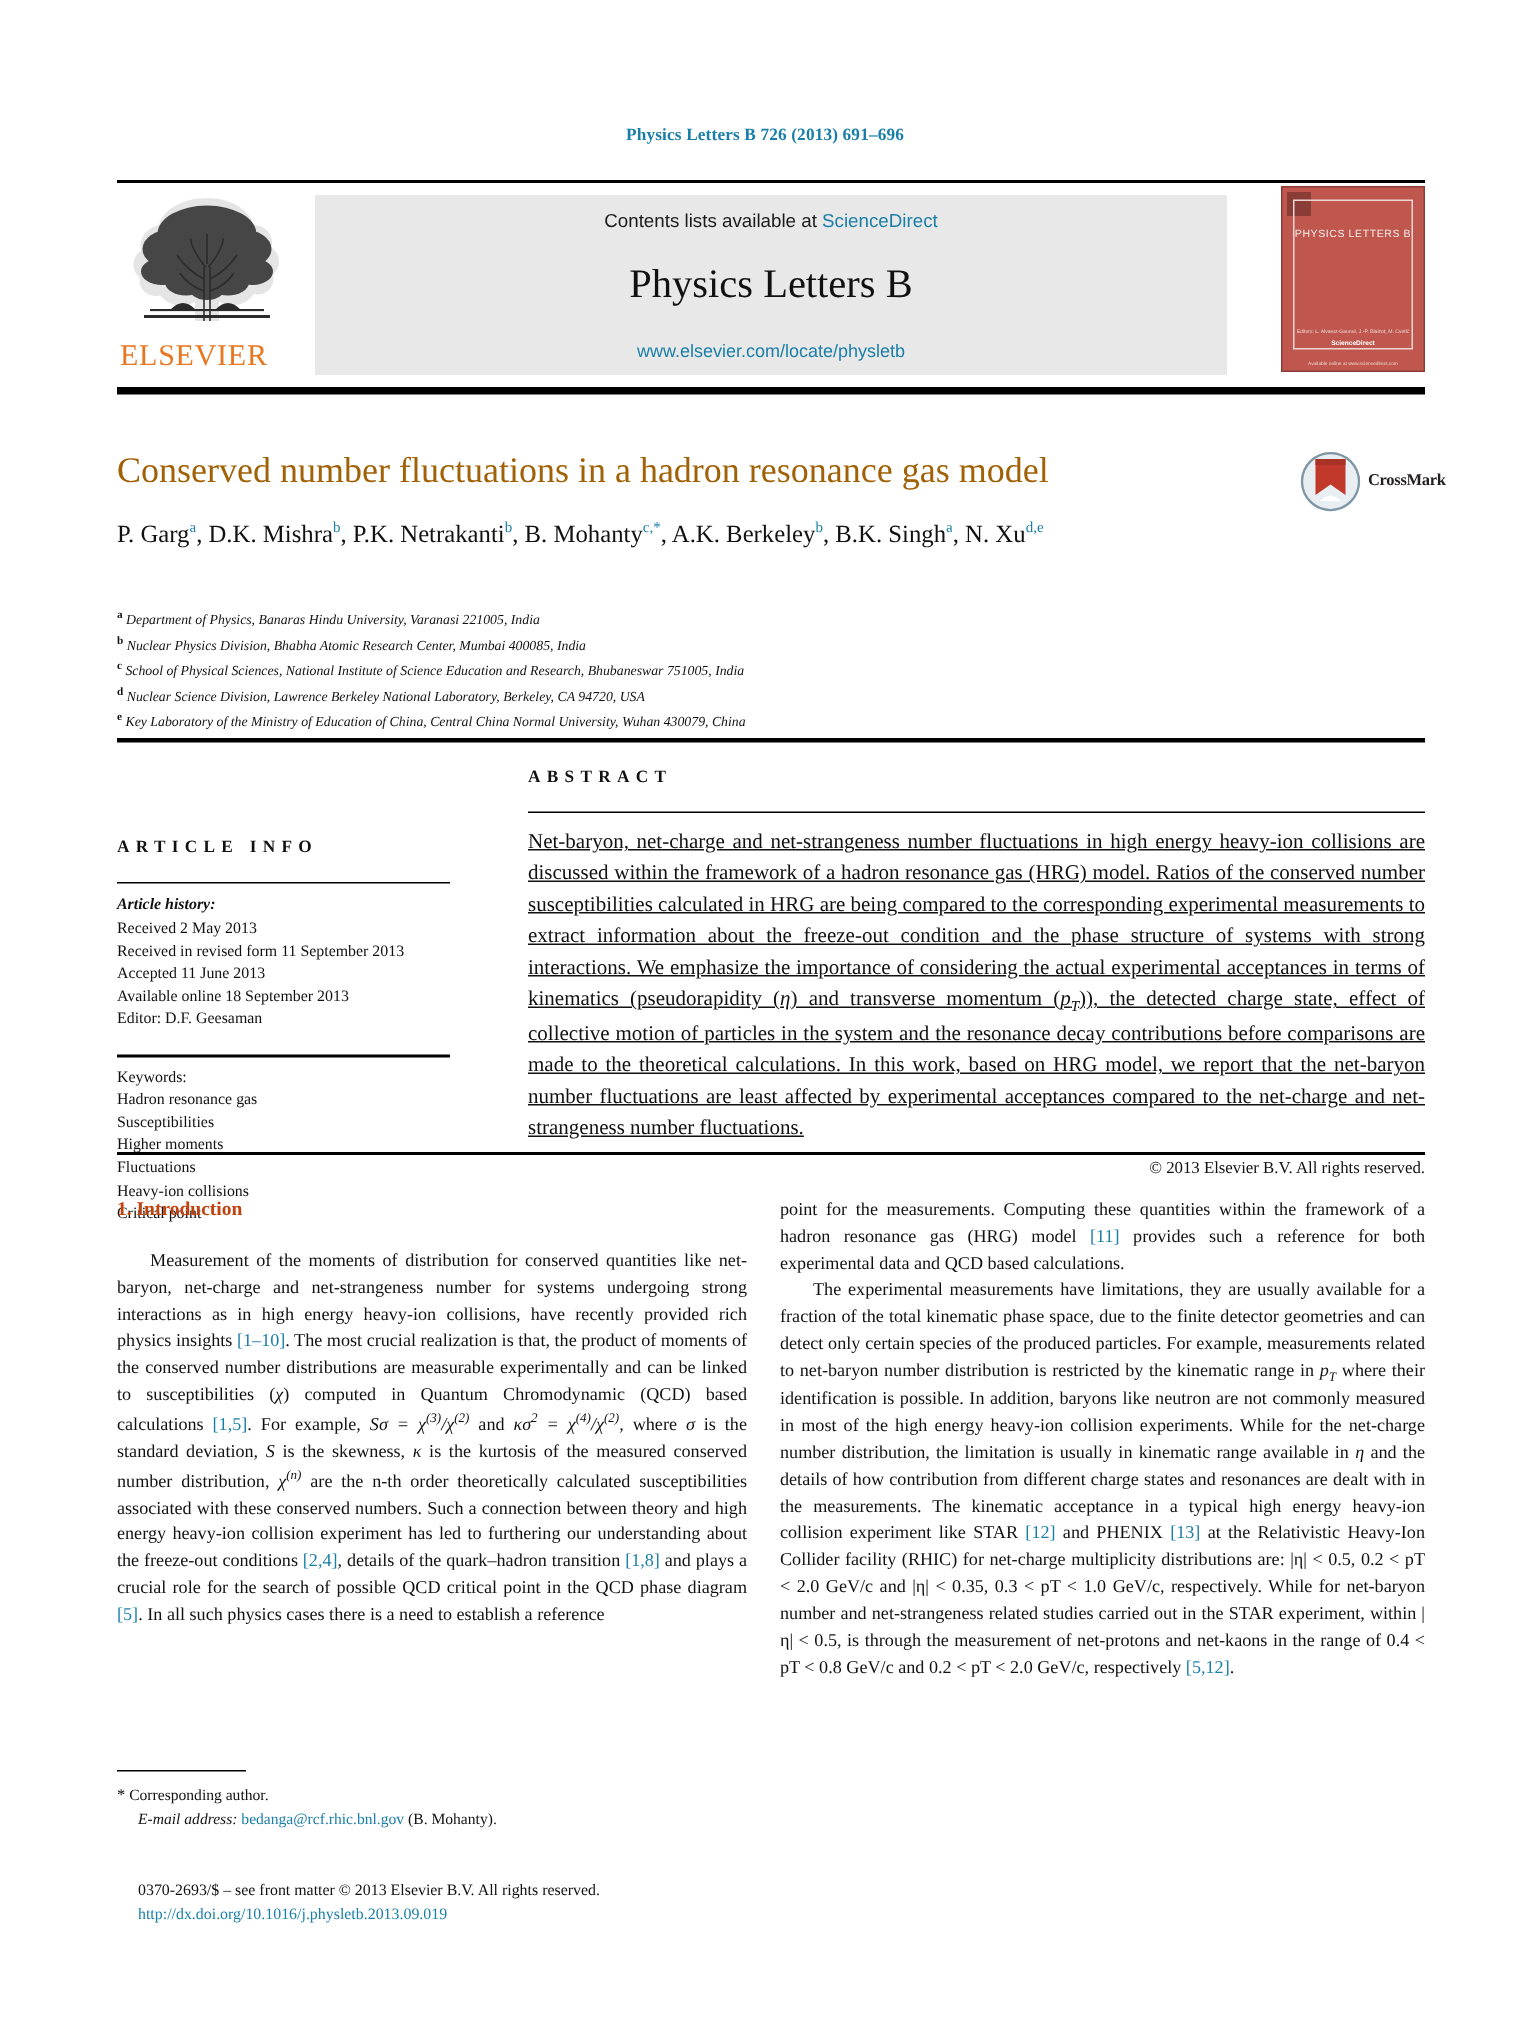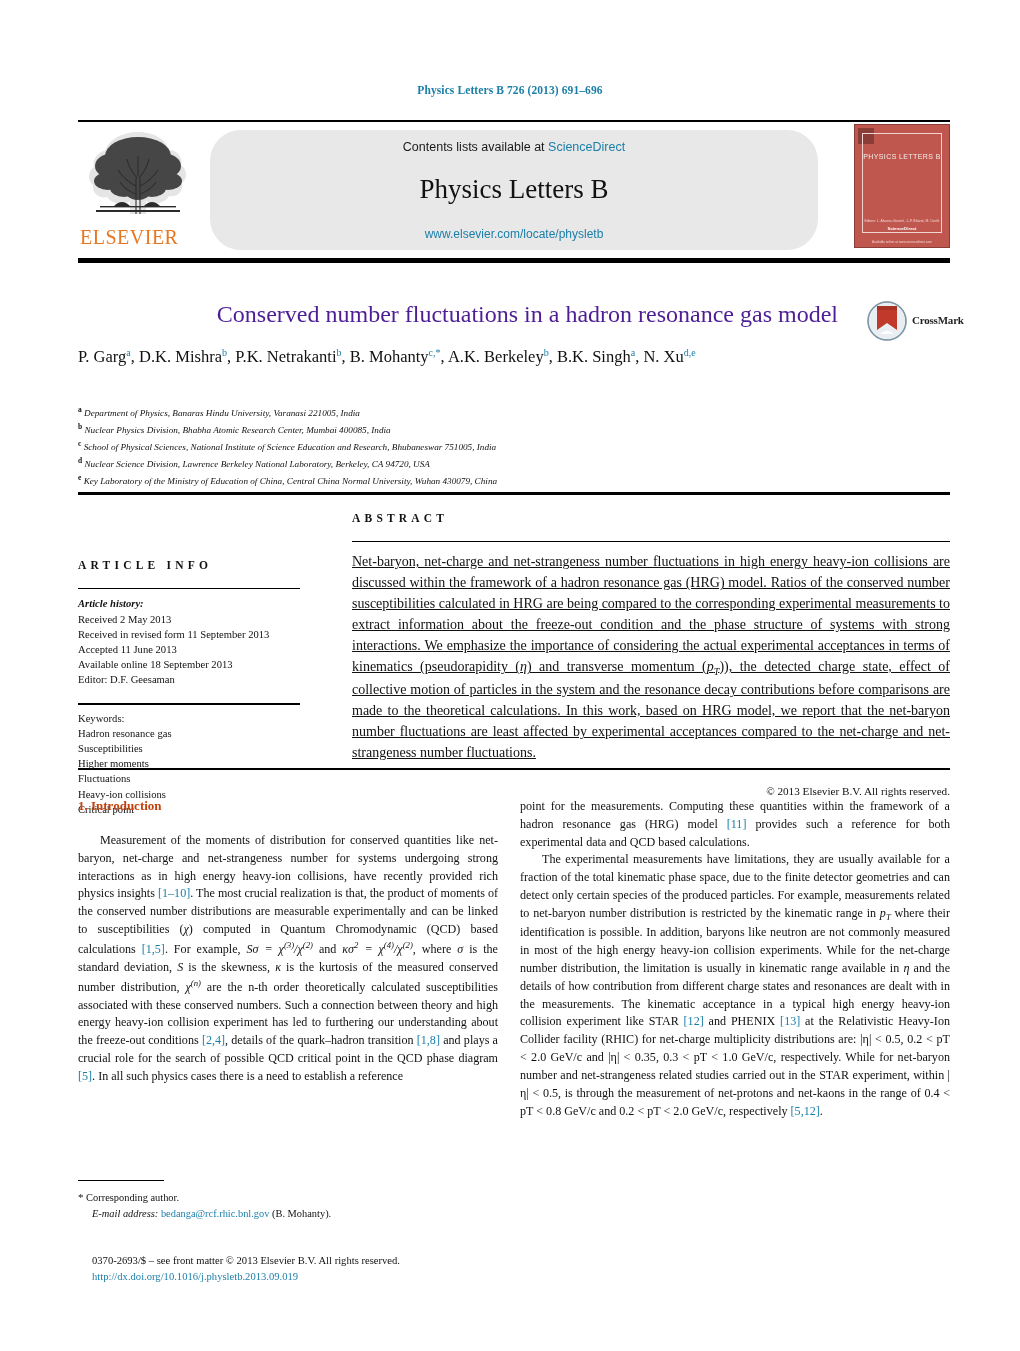--- a/index.html
+++ b/index.html
@@ -74,21 +74,20 @@
     color: #E87722;
     font-weight: normal;
   }
 
   .journal-band {
     position: absolute;
     left: 132px; top: 8px;
     width: 608px; height: 120px;
     background: #e8e8e8;
     text-align: center;
-    border-radius: 31px;
   }
   .contents-line {
     margin-top: 10px;
     font-size: 12.5px;
     font-family: "Liberation Sans", sans-serif;
     color: #1a1a1a;
   }
   .journal-title {
     margin-top: 20px;
     font-size: 27px;
@@ -156,22 +155,21 @@
     font-family: "Liberation Sans", sans-serif;
   }
 
   
   .title {
     position: absolute;
     left: 78px; top: 300px;
     width: 760px;
     font-size: 24px;
     line-height: 1.2;
-    color: #4c1d95;
-    text-align: right;
+    color: #a16207;
   }
   .authors {
     position: absolute;
     left: 78px; top: 345px;
     width: 790px;
     font-size: 16.5px;
     line-height: 1.38;
     color: #111;
   }
   .authors sup { font-size: 10px; color: #1a7fa8; vertical-align: super; }
@@ -271,21 +269,21 @@
   }
   .abs-body {
     margin-top: 9px;
     font-size: 14px;
     line-height: 1.50;
     text-align: justify;
     color: #111;
     text-decoration: underline;
   }
   .abs-copy {
-    margin-top: 22px;
+    margin-top: 10px;
     font-size: 11.2px;
     text-align: right;
     color: #111;
   }
 
   
   .col-left {
     position: absolute;
     left: 78px; top: 798px;
     width: 420px;

